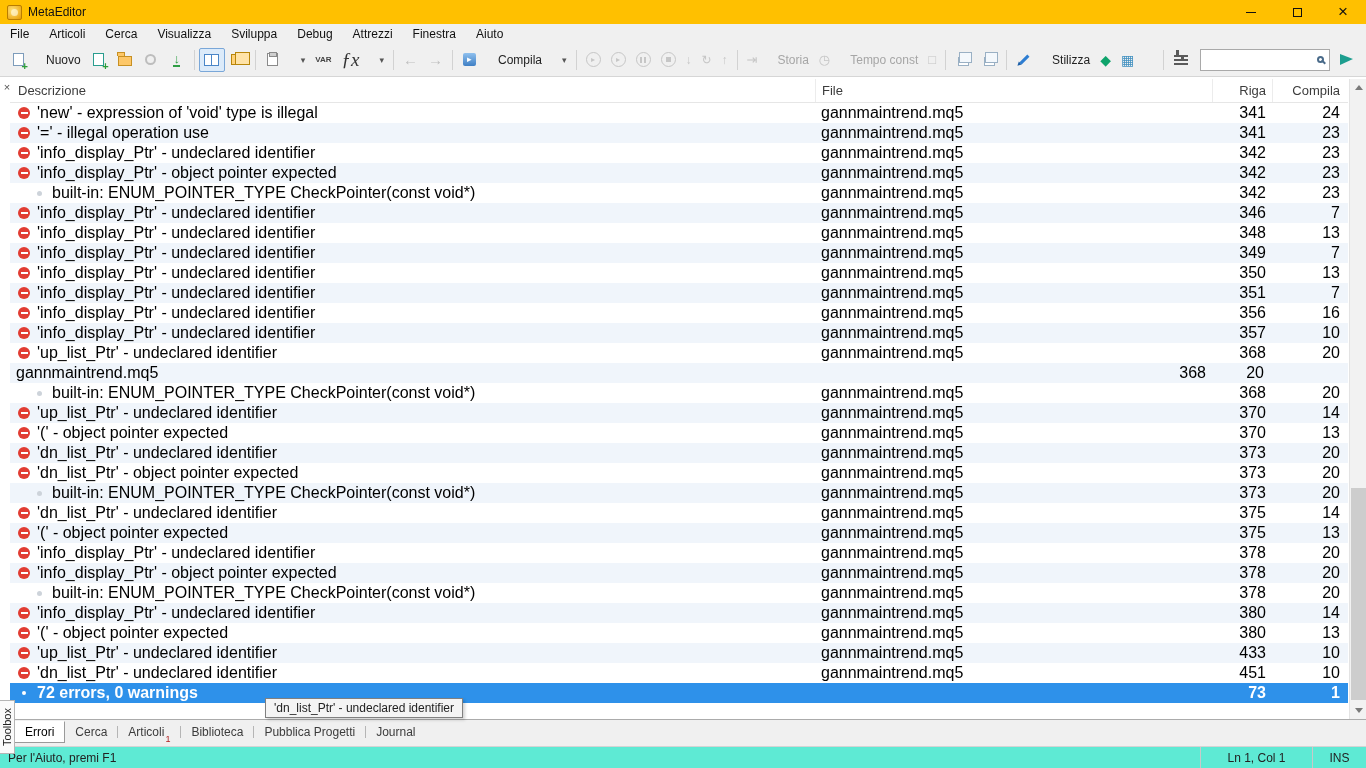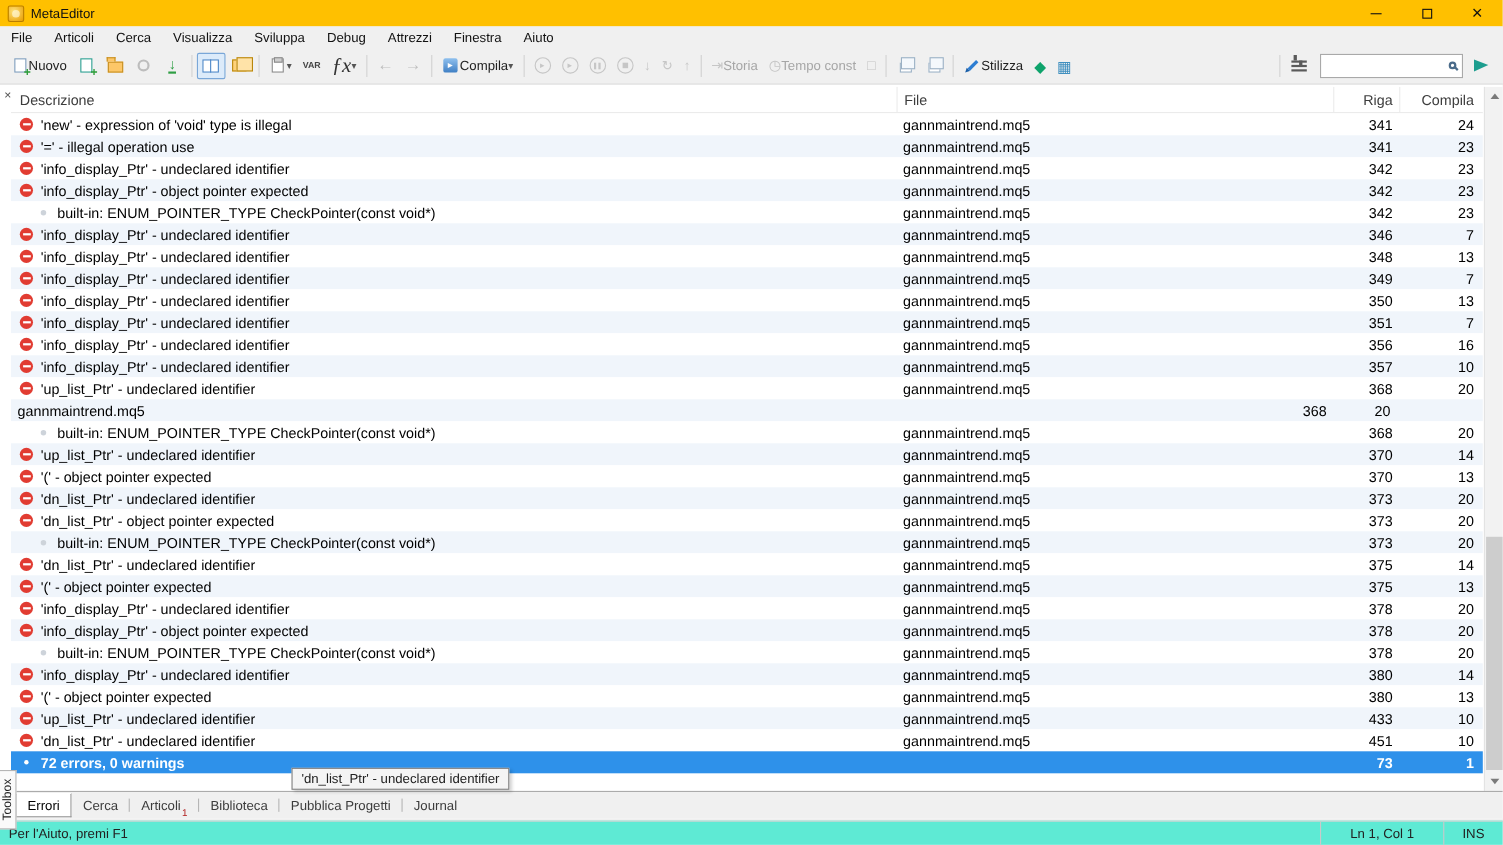--- a/index.html
+++ b/index.html
@@ -15,21 +15,21 @@
   .glyph-min{width:10px;height:1px;background:#111;display:block}
   .glyph-max{width:9px;height:9px;border:1px solid #111;display:block}
   .glyph-close::before{content:'×';font-size:17px;line-height:1}
 
   
   .menubar{position:absolute;left:0;top:24px;width:1366px;height:19px;background:#f0f0f0;display:flex;align-items:center;font-size:12px;color:#111}
   .menu-item{padding:0 10px;height:100%;display:flex;align-items:center}
 
   
   .toolbar{position:absolute;left:0;top:43px;width:1366px;height:34px;background:#f0f0f0;border-bottom:1px solid #d6d6d6;display:flex;align-items:center;padding:0 5px;font-size:12px;color:#222;white-space:nowrap}
-  .tbtn{height:24px;display:inline-flex;align-items:center;padding:0 4px;gap:0;border-radius:2px;border:1px solid transparent}
+  .tbtn{height:24px;display:inline-flex;align-items:center;padding:0 4px;gap:20px;border-radius:2px;border:1px solid transparent}
   .tbtn.toggled{background:#dcebfa;border-color:#7aa7d8}
   .tsep{width:1px;height:20px;background:#d2d2d2;display:inline-block;margin:0 4px;flex:none}
   .dd{font-size:9px;color:#555}
   .lbl-gray{color:#a6a6a6}
   .ic{display:inline-flex;align-items:center;justify-content:center;width:16px;height:16px;flex:none;position:relative}
   .pg{width:11px;height:13px;background:#fff;border:1px solid #7d9cbb}
   .pg-plus::after{content:'+';position:absolute;right:-2px;bottom:-4px;color:#2e9e3a;font-weight:bold;font-size:11px}
   .pg-teal{border-color:#2a9d8f}
   .folder{width:14px;height:10px;background:#fdc768;border:1px solid #c79023;margin-top:3px}
   .folder::before{content:'';position:absolute;top:0px;left:0;width:6px;height:3px;background:#fdc768;border:1px solid #c79023;border-bottom:none}
@@ -72,21 +72,21 @@
   .panel-bg{position:absolute;left:0;top:77px;width:1366px;height:667px;background:#fff}
   .toolbox-close{position:absolute;left:1px;top:80px;width:12px;height:13px;color:#555;font-size:11px;display:flex;align-items:center;justify-content:center}
   .toolbox-close::before{content:'×'}
   .hdr{position:absolute;left:10px;top:79px;width:1338px;height:24px;background:#fff;border-bottom:1px solid #e6e6e6;display:grid;grid-template-columns:805px 397px 60px 76px;align-items:center;font-size:13px;color:#3c3c3c}
   .hdr .hc{height:100%;display:flex;align-items:center}
   .hc-desc{padding-left:8px}
   .hc-file{padding-left:6px;border-left:1px solid #ececec}
   .hc-line{justify-content:flex-end;padding-right:6px;border-left:1px solid #ececec}
   .hc-col{justify-content:flex-end;padding-right:8px;border-left:1px solid #ececec}
   .rows{position:absolute;left:10px;top:103px;width:1338px}
-  .row{height:20px;display:grid;grid-template-columns:805px 397px 60px 76px;align-items:center;font-size:13px;color:#000;background:#fff}
+  .row{height:20px;display:grid;grid-template-columns:805px 397px 60px 76px;align-items:center;font-size:16px;color:#000;background:#fff}
   .row.alt{background:#f0f5fb}
   .row.selected{background:#2e91ea;color:#fff;font-weight:bold}
   .cell{overflow:hidden;white-space:nowrap}
   .cell-desc{display:flex;align-items:center;gap:7px;padding-left:8px}
   .row.info-row .cell-desc{padding-left:24px}
   .cell-file{padding-left:6px}
   .cell-line{text-align:right;padding-right:6px}
   .cell-col{text-align:right;padding-right:8px}
   .row-ic{flex:none}
   .ic-error{width:12px;height:12px;border-radius:50%;background:#e13c32;position:relative}

